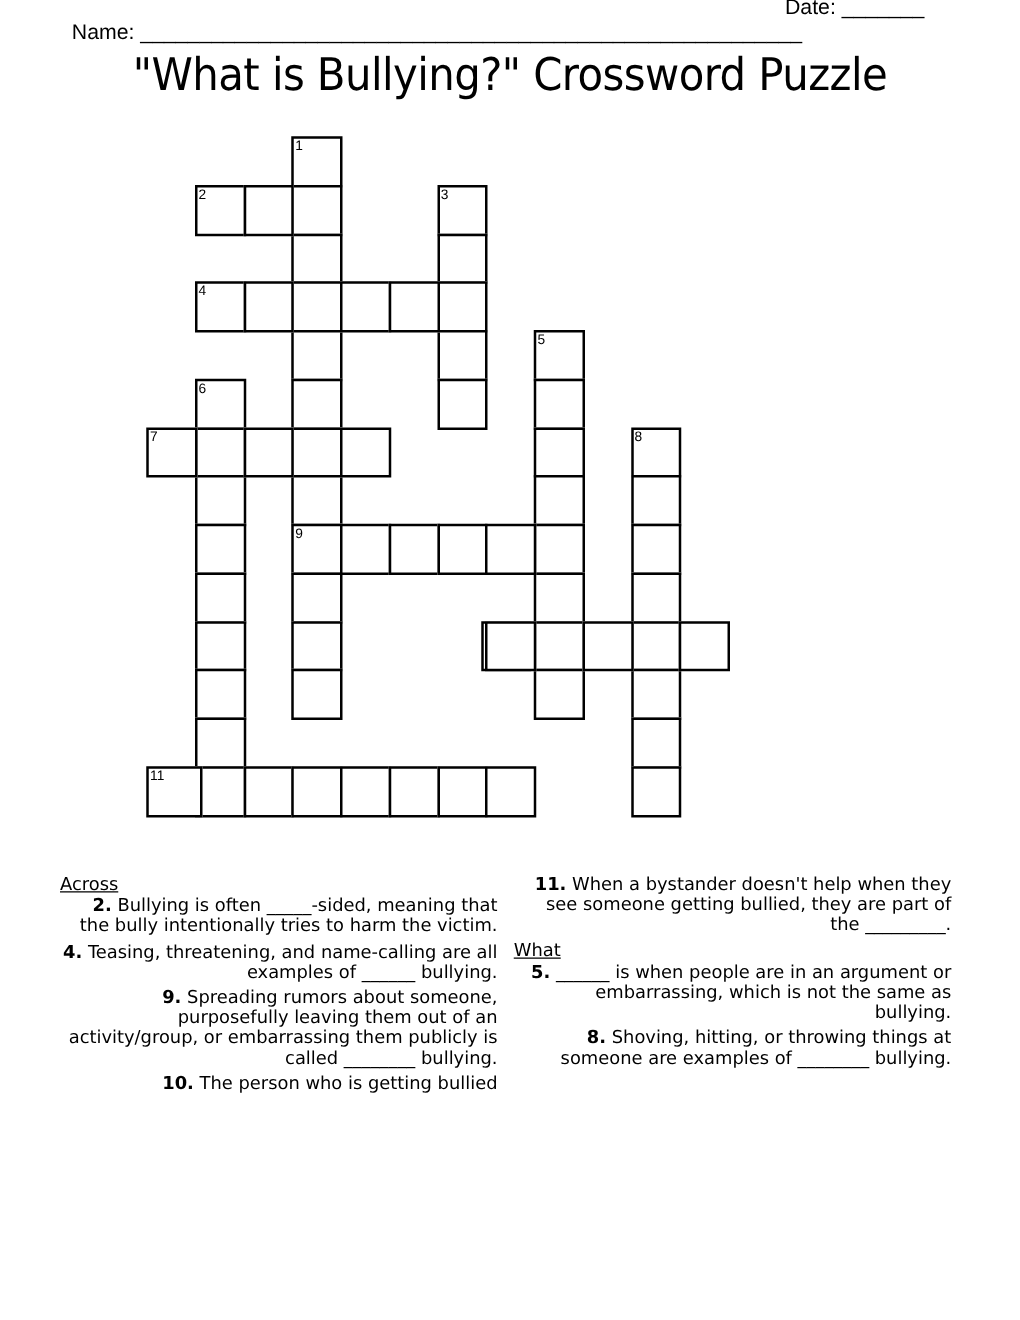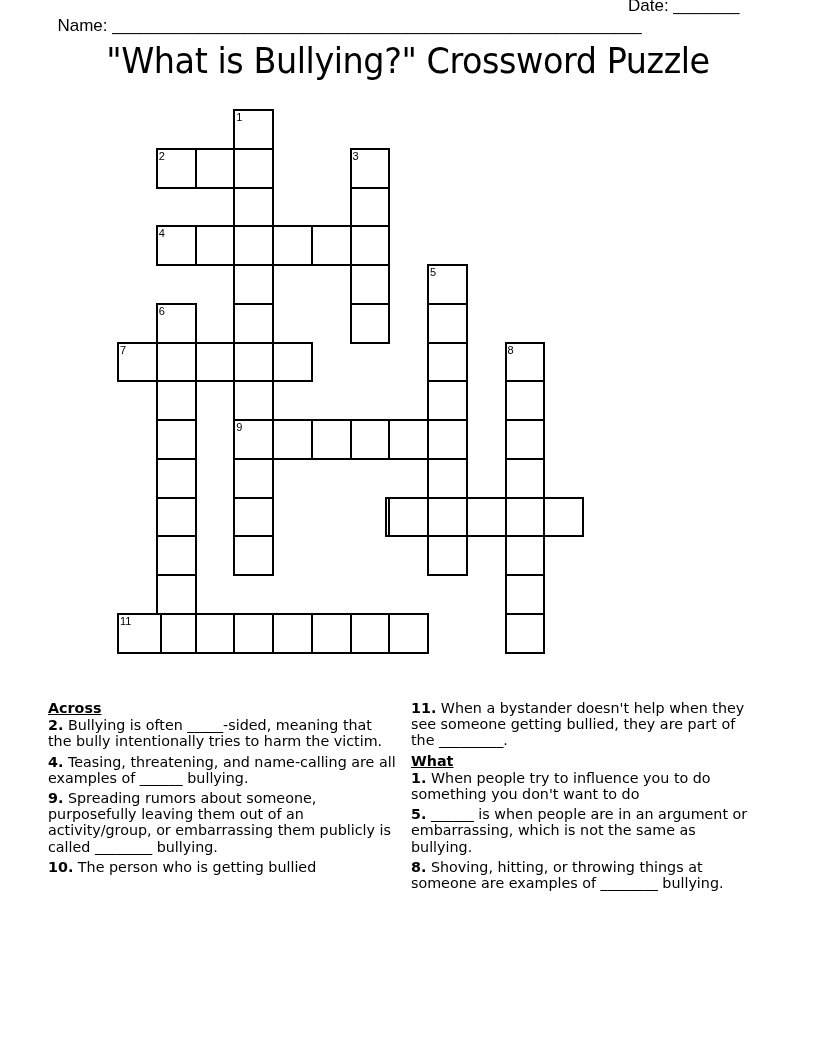--- a/index.html
+++ b/index.html
@@ -22,22 +22,22 @@
     .cell .num {
       position: absolute; top: 0px; left: 1px;
       font-family: "Liberation Sans", sans-serif; font-size: 11px; line-height: 12px;
     }
     .clues {
       position: absolute; top: 700px;
       font-family: "DejaVu Sans", sans-serif; font-size: 14.3px; line-height: 16.2px;
     }
     .clues.left { left: 48px; width: 350px; }
     .clues.right { left: 411px; width: 350px; }
-    .clue-heading { font-weight: bold; text-decoration: underline; margin: 0 0 1px 0; }
-    .clue { margin: 0 0 4px 0; }
+    .clue-heading { font-weight: normal; text-decoration: underline; margin: 0 0 1px 0; }
+    .clue { margin: 0 0 4px 0; text-align: right; }
     .clue .n { font-weight: bold; }
   </style>
 </head>
 <body>
 
 <div class="header-line">
   <span>Name: ________________________________________________________</span>
   <span class="date">Date: _______</span>
 </div>
 
@@ -138,16 +138,15 @@
   <div class="clue-heading">Across</div>
   <div class="clue"><span class="n">2.</span><span> Bullying is often _____-sided, meaning that the bully intentionally tries to harm the victim.</span></div>
   <div class="clue"><span class="n">4.</span><span> Teasing, threatening, and name-calling are all examples of ______ bullying.</span></div>
   <div class="clue"><span class="n">9.</span><span> Spreading rumors about someone, purposefully leaving them out of an activity/group, or embarrassing them publicly is called ________ bullying.</span></div>
   <div class="clue"><span class="n">10.</span><span> The person who is getting bullied</span></div>
 </div>
 
 <div class="clues right">
   <div class="clue"><span class="n">11.</span><span> When a bystander doesn't help when they see someone getting bullied, they are part of the _________.</span></div>
   <div class="clue-heading">What</div>
-  <div class="clue"><span class="n">1.</span><span> When people try to influence you to do something you don't want to do</span></div>
   <div class="clue"><span class="n">5.</span><span> ______ is when people are in an argument or embarrassing, which is not the same as bullying.</span></div>
   <div class="clue"><span class="n">8.</span><span> Shoving, hitting, or throwing things at someone are examples of ________ bullying.</span></div>
 </div>
 
 </body></html>

